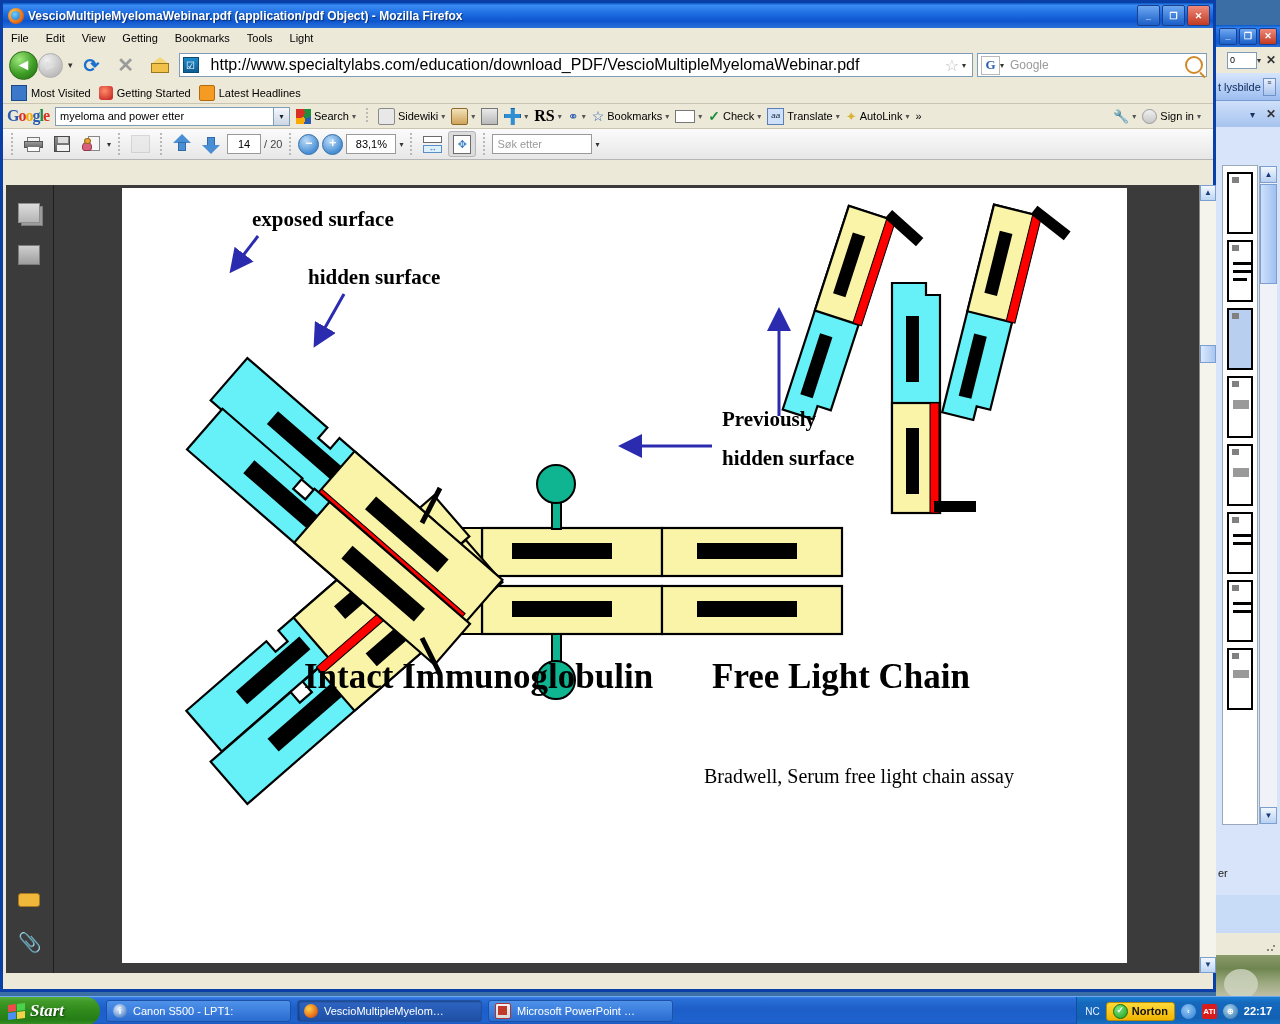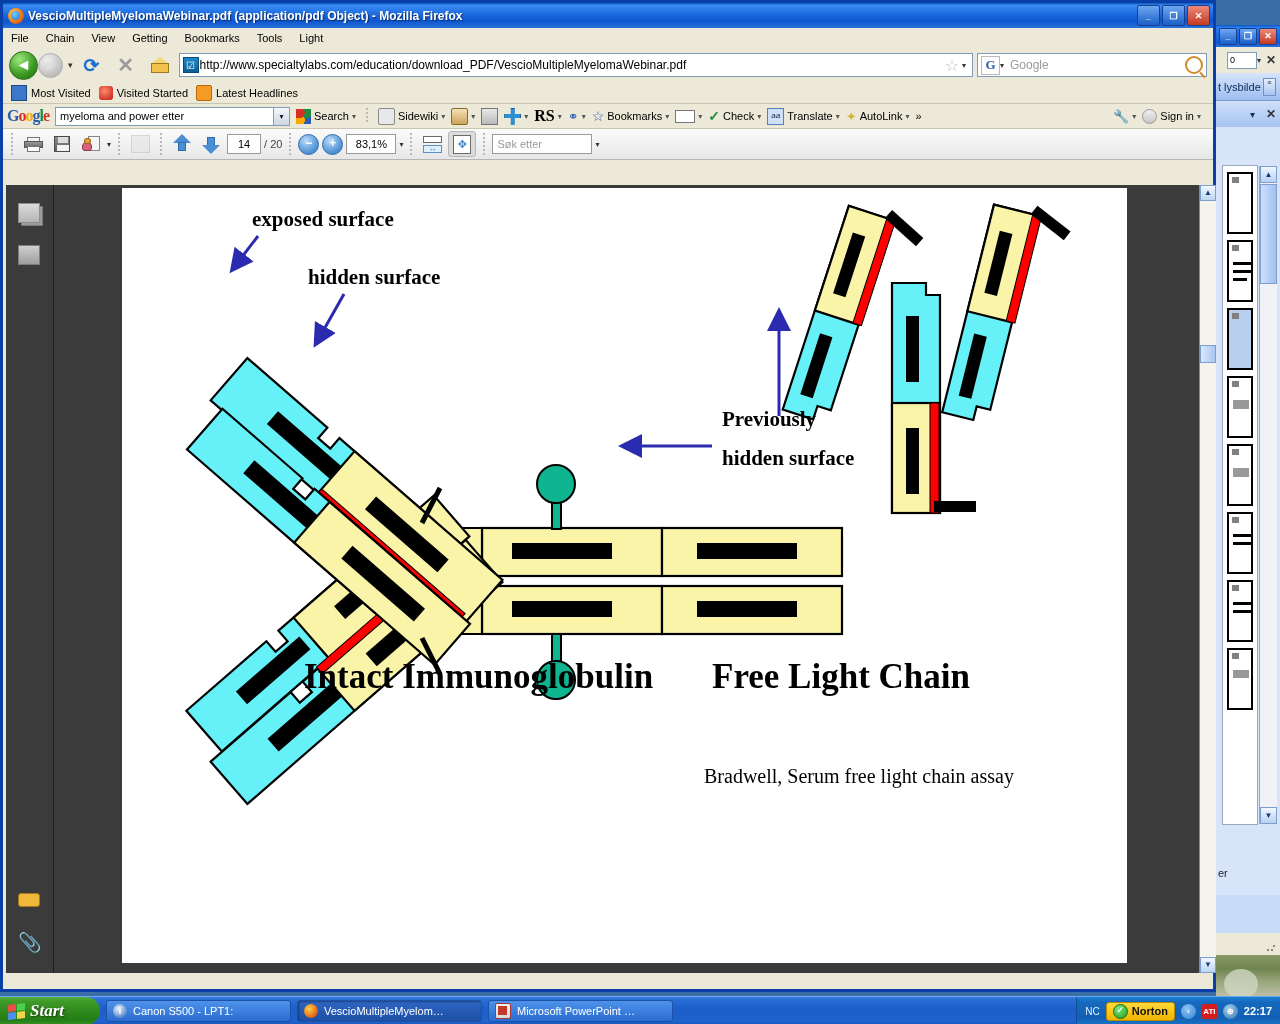--- a/index.html
+++ b/index.html
@@ -107,21 +107,21 @@
   .stopx{color:#9b9b9b;font-size:20px;font-weight:bold;}
   .homeico{width:18px;height:16px;position:relative;}
   .homeico i{position:absolute;left:0;top:6px;width:18px;height:10px;background:#f2c14a;border:1px solid #9a7a1e;box-sizing:border-box;}
   .homeico b{position:absolute;left:-1px;top:0px;width:0;height:0;border-left:10px solid transparent;
     border-right:10px solid transparent;border-bottom:8px solid #f7d675;}
   #urlbar{flex:1;height:24px;background:#fff;border:1px solid #7f9db9;display:flex;align-items:center;
     padding:0 3px;box-sizing:border-box;}
   .url-favicon{width:16px;height:16px;background:linear-gradient(#1d8ac9,#0e5e94);
     display:flex;align-items:center;justify-content:center;color:#fff;font-size:10px;
     border:1px solid #094b77;box-sizing:border-box;}
-  #urlbar .txt{flex:1;font-size:12px;color:#000;padding-left:1px;white-space:nowrap;overflow:hidden;}
+  #urlbar .txt{flex:1;font-size:16px;color:#000;padding-left:12px;white-space:nowrap;overflow:hidden;}
   .star{color:#bdbdbd;font-size:16px;}
   #searchbar{width:230px;height:24px;background:#fff;border:1px solid #7f9db9;display:flex;
     align-items:center;padding:0 3px;box-sizing:border-box;}
   .gico{width:17px;height:17px;border:1px solid #b9b9b9;background:#fff;display:flex;
     align-items:center;justify-content:center;font-weight:bold;font-size:13px;color:#2a5db0;
     font-family:"Liberation Serif",serif;}
   #searchbar .txt{flex:1;font-size:12px;color:#9a9a9a;padding-left:6px;}
   .magnifier{width:14px;height:14px;border:2px solid #d08a2a;border-radius:50%;position:relative;}
   .magnifier:after{content:"";position:absolute;right:-5px;bottom:-4px;width:7px;height:2px;
     background:#d08a2a;transform:rotate(45deg);}
@@ -366,21 +366,21 @@
           <span>❐</span>
         </span>
       <span class="tb-btn tb-close">
           <span>✕</span>
         </span>
     </span>
   </div>
 
   <div id="ff-menu">
     <span>File</span>
-    <span>Chain</span>
+    <span>Edit</span>
     <span>View</span>
     <span>Getting</span>
     <span>Bookmarks</span>
     <span>Tools</span>
     <span>Light</span>
   </div>
 
   <div id="ff-nav">
     <span class="circ-back">
         <span>◄</span>
@@ -411,21 +411,21 @@
     </span>
   </div>
 
   <div id="ff-bookmarks">
     <span class="bm">
       <i class="bmico ico-star-blue"></i>
       <span>Most Visited</span>
     </span>
     <span class="bm">
       <i class="bmico ico-red"></i>
-      <span>Visited Started</span>
+      <span>Getting Started</span>
     </span>
     <span class="bm">
       <i class="bmico ico-rss"></i>
       <span>Latest Headlines</span>
     </span>
   </div>
 
   <div id="gtoolbar">
     <span class="glogo"><span class="b">G</span><span class="r">o</span><span class="y">o</span><span class="b">g</span><span class="g">l</span><span class="r">e</span></span>
     <span id="gsearch">

